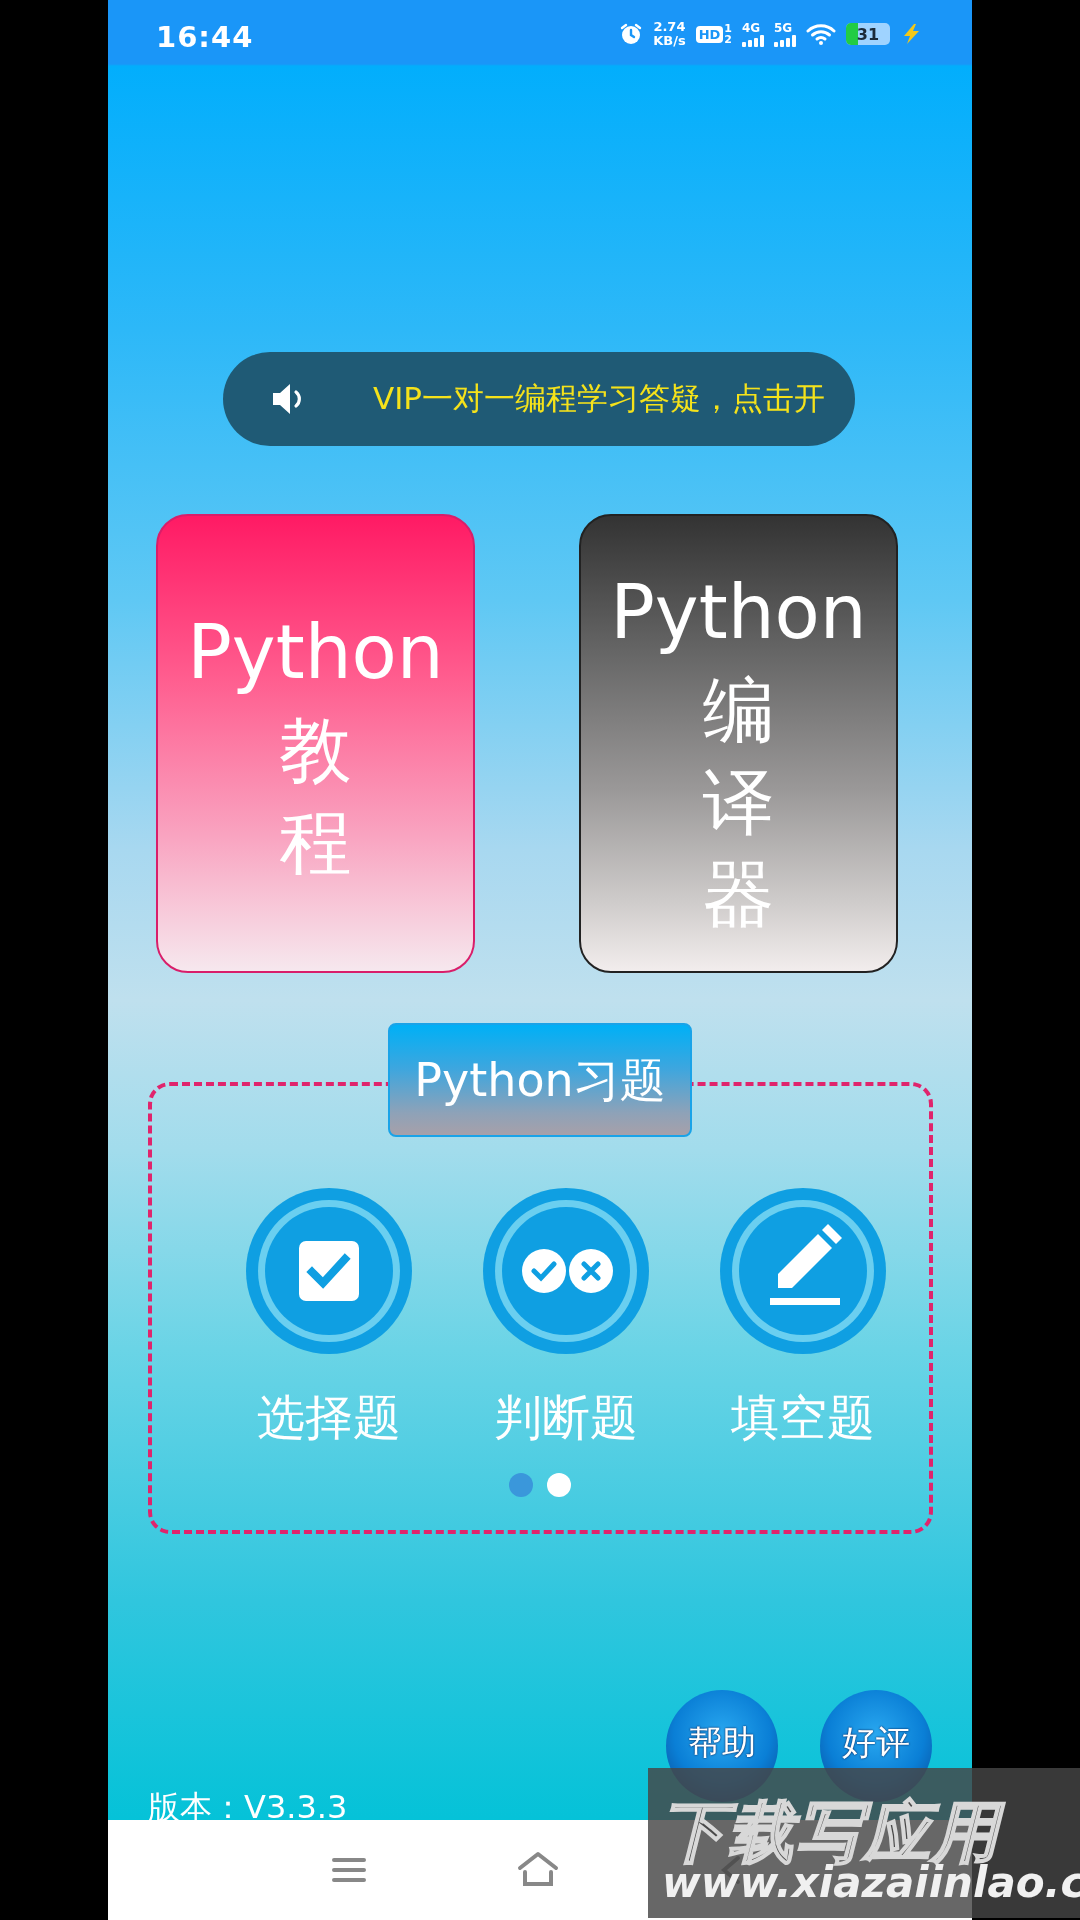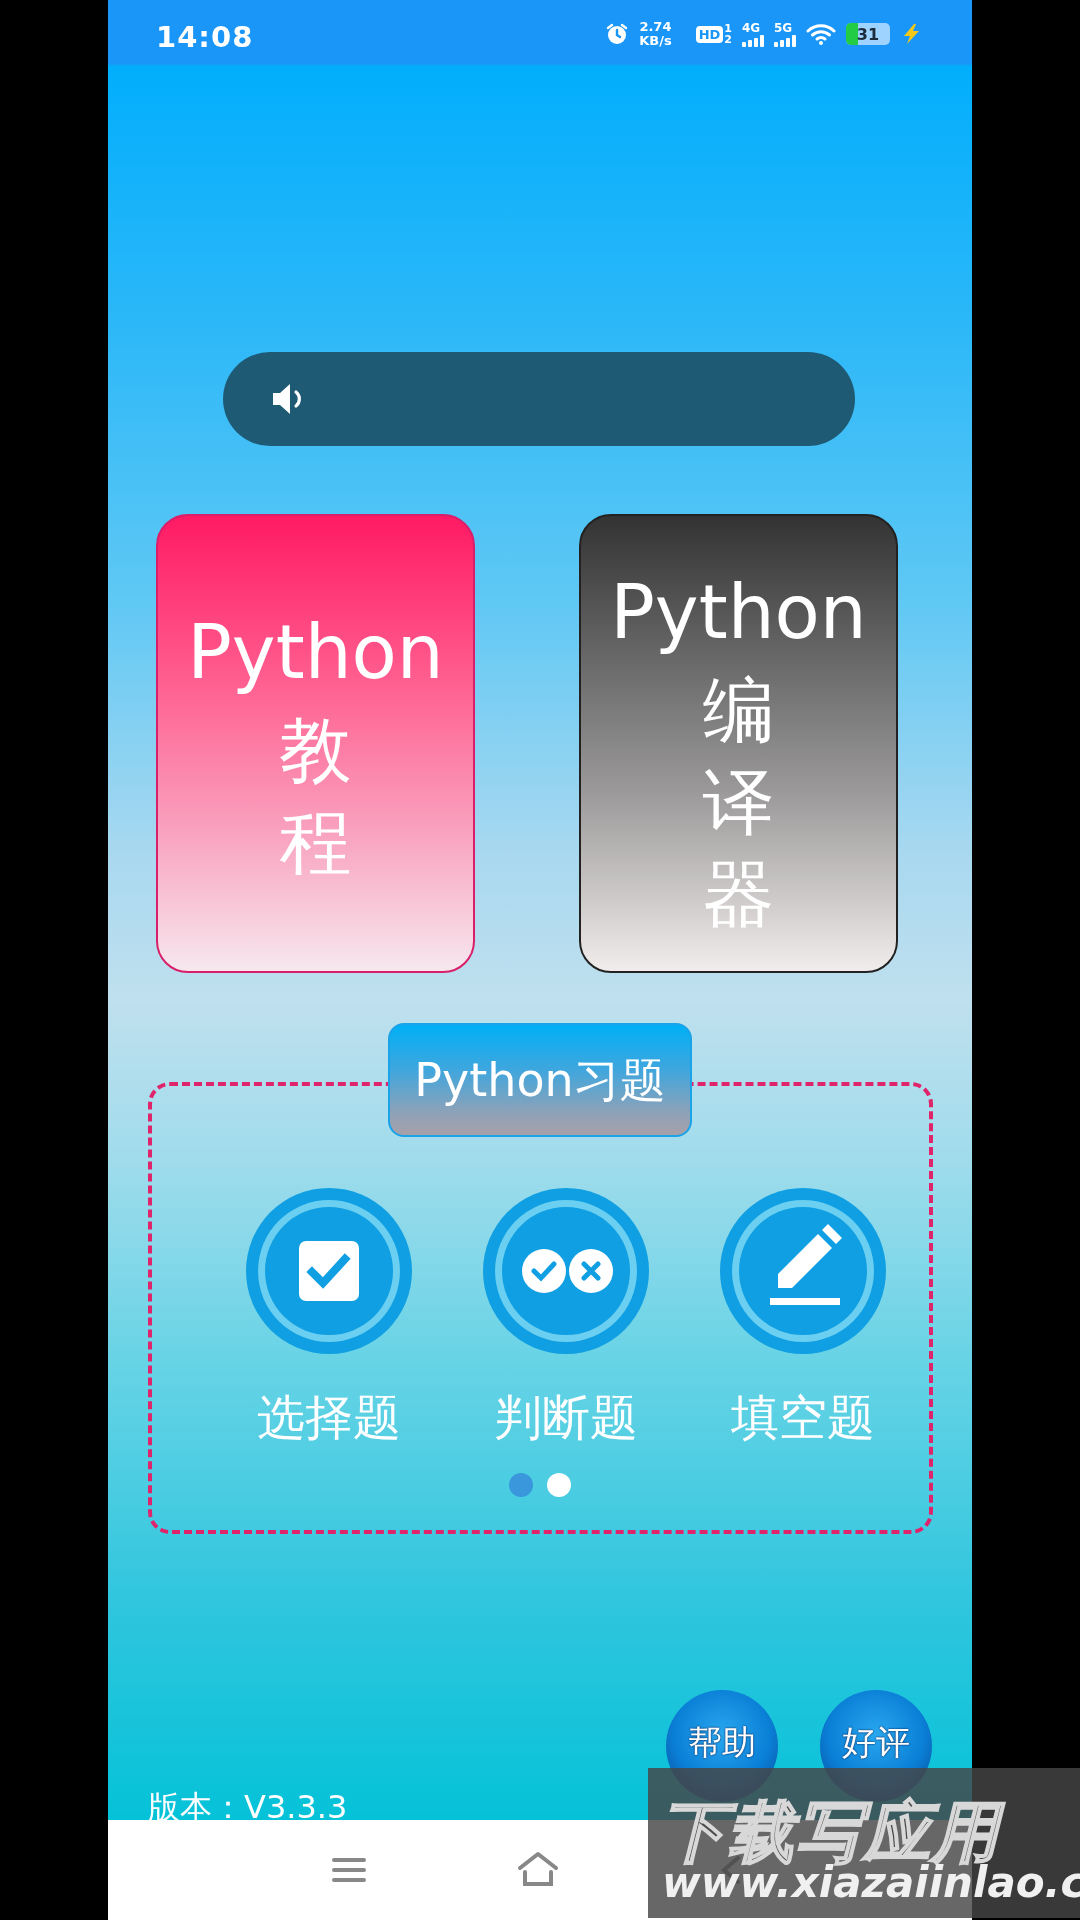--- a/index.html
+++ b/index.html
@@ -11,21 +11,21 @@
     background: linear-gradient(180deg, #1a96f8 0px, #1a96f8 64px, #02aefc 66px, #2db8f8 330px, #5fc8f4 600px, #a8d8f0 850px, #bfe0ee 1000px, #a2dcec 1150px, #6ad4e6 1350px, #30c6de 1600px, #05c2d8 1820px);
     overflow: hidden;
   }
 
   
   .status-bar { position: absolute; left: 0; top: 0; width: 864px; height: 64px; color: #fff; }
   .status-time { position: absolute; left: 48px; top: 20px; font-size: 29px; font-weight: bold; letter-spacing: 1px; }
   .status-icons { position: absolute; right: 50px; top: 18px; height: 32px; display: flex; align-items: center; gap: 10px; }
   .sb-alarm { width: 24px; height: 24px; }
   .sb-speed { font-size: 13px; font-weight: bold; line-height: 14px; text-align: center; }
-  .sb-hd { display: flex; align-items: center; font-size: 11px; font-weight: bold; margin-left: 14px; }
+  .sb-hd { display: flex; align-items: center; font-size: 11px; font-weight: bold; }
   .sb-hd .hdbox { background: #fff; color: #1a96f8; border-radius: 4px; padding: 1px 3px; font-size: 13px; margin-right: 1px; }
   .sb-hd .hdnum { display: flex; flex-direction: column; line-height: 11px; font-size: 11px; }
   .sb-net { display: flex; flex-direction: column; align-items: flex-start; font-size: 12px; font-weight: bold; line-height: 13px; }
   .bars { display: flex; align-items: flex-end; gap: 2px; height: 12px; }
   .bars span { width: 4px; background: #fff; border-radius: 1px; }
   .sb-wifi { width: 30px; height: 24px; }
   .sb-battery { position: relative; width: 44px; height: 22px; border-radius: 5px; background: #9fd3ff; display: flex; align-items: center; justify-content: center; font-size: 16px; font-weight: bold; color: #1b2b3a; overflow: hidden; }
   .sb-battery .level { position: absolute; left: 0; top: 0; bottom: 0; width: 12px; background: #22cc44; }
   .sb-battery .num { position: relative; }
   .sb-battery::after { content: ""; position: absolute; right: -4px; top: 7px; width: 3px; height: 8px; background: #9fd3ff; }
@@ -42,21 +42,21 @@
   .card-compiler { left: 471px; background: linear-gradient(180deg, #333 0%, #666 30%, #9a9898 60%, #cfcccb 85%, #f2eded 100%); border: 2px solid #222; }
   .card-title { position: absolute; left: 0; right: 0; font-size: 74px; line-height: 80px; font-family: "DejaVu Sans", sans-serif; }
   .card-chars { position: absolute; left: 0; right: 0; font-size: 72px; line-height: 92px; }
   .card-tutorial .card-title { top: 96px; }
   .card-tutorial .card-chars { top: 188px; }
   .card-compiler .card-title { top: 56px; }
   .card-compiler .card-chars { top: 148px; }
 
   
   .ex-panel { position: absolute; left: 40px; top: 1082px; width: 785px; height: 452px; border: 4px dashed #e0246c; border-radius: 22px; }
-  .ex-tab { position: absolute; left: 280px; top: 1023px; width: 304px; height: 114px; border-radius: 16px; background: linear-gradient(180deg, #00b0f6 0%, #3ea6de 40%, #8ea2b8 80%, #a7a0a9 100%); border: 2px solid #1aa3e8; color: #fff; font-size: 46px; line-height: 110px; text-align: center; cursor: pointer; }
+  .ex-tab { position: absolute; left: 280px; top: 1023px; width: 304px; height: 114px; border-radius: 8px; background: linear-gradient(180deg, #00b0f6 0%, #3ea6de 40%, #8ea2b8 80%, #a7a0a9 100%); border: 2px solid #1aa3e8; color: #fff; font-size: 46px; line-height: 110px; text-align: center; cursor: pointer; }
   .ex-items { position: absolute; left: 40px; top: 1188px; width: 785px; height: 240px; }
   .ex-item { position: absolute; top: 0; width: 190px; text-align: center; cursor: pointer; }
   .ex-item:nth-child(1) { left: 86px; }
   .ex-item:nth-child(2) { left: 323px; }
   .ex-item:nth-child(3) { left: 560px; }
   .ex-circle { position: relative; width: 166px; height: 166px; margin: 0 auto; border-radius: 50%; background: #0f9fe2; }
   .ex-circle::before { content: ""; position: absolute; left: 12px; top: 12px; right: 12px; bottom: 12px; border-radius: 50%; background: #6acff0; }
   .ex-circle::after { content: ""; position: absolute; left: 19px; top: 19px; right: 19px; bottom: 19px; border-radius: 50%; background: #0f9fe2; }
   .ex-glyph { position: absolute; left: 0; top: 0; width: 166px; height: 166px; z-index: 2; }
   .ex-label { margin-top: 32px; font-size: 48px; color: #fff; }
@@ -83,21 +83,21 @@
   .watermark { position: absolute; left: 648px; top: 1768px; width: 432px; height: 150px; background: rgba(70,70,70,0.82); }
   .wm-cn { position: absolute; left: 12px; top: 8px; font-size: 66px; font-weight: bold; font-style: italic; color: #4a4a4a; -webkit-text-stroke: 2px #d8d8d8; letter-spacing: 2px; white-space: nowrap; margin-top: 12px; }
   .wm-url { position: absolute; left: 14px; top: 90px; font-size: 42px; font-weight: bold; font-style: italic; color: #f0f0f0; white-space: nowrap; }
 </style>
 </head>
 <body>
 
 <div class="phone">
 
   <div class="status-bar">
-    <div class="status-time">14:08</div>
+    <div class="status-time">16:44</div>
     <div class="status-icons">
       <svg class="sb-alarm" viewBox="0 0 24 24">
         <circle cx="12" cy="13" r="9" fill="#fff"></circle>
         <path d="M12 8v5l3 2" stroke="#1a96f8" stroke-width="2.4" fill="none" stroke-linecap="round"></path>
         <path d="M3 6l4-3M21 6l-4-3" stroke="#fff" stroke-width="2.4" stroke-linecap="round"></path>
       </svg>
       <div class="sb-speed">
         <div>2.74</div>
         <div>KB/s</div>
       </div>
@@ -140,20 +140,21 @@
         <path d="M14 1L4 13h6l-3 8 12-13h-6l3-7z" fill="#f2c81a"></path>
       </svg>
     </div>
   </div>
 
   <div class="notice">
     <svg class="notice-icon" viewBox="0 0 40 38">
       <path d="M4 13h7l10-9v30l-10-9H4z" fill="#fff"></path>
       <path d="M27 12a9 9 0 0 1 0 14" stroke="#fff" stroke-width="3.2" fill="none" stroke-linecap="round"></path>
     </svg>
+    <div class="notice-text">VIP一对一编程学习答疑，点击开</div>
   </div>
 
   <div class="card card-tutorial">
     <div class="card-title">Python</div>
     <div class="card-chars">
       <div>教</div>
       <div>程</div>
     </div>
   </div>
 

